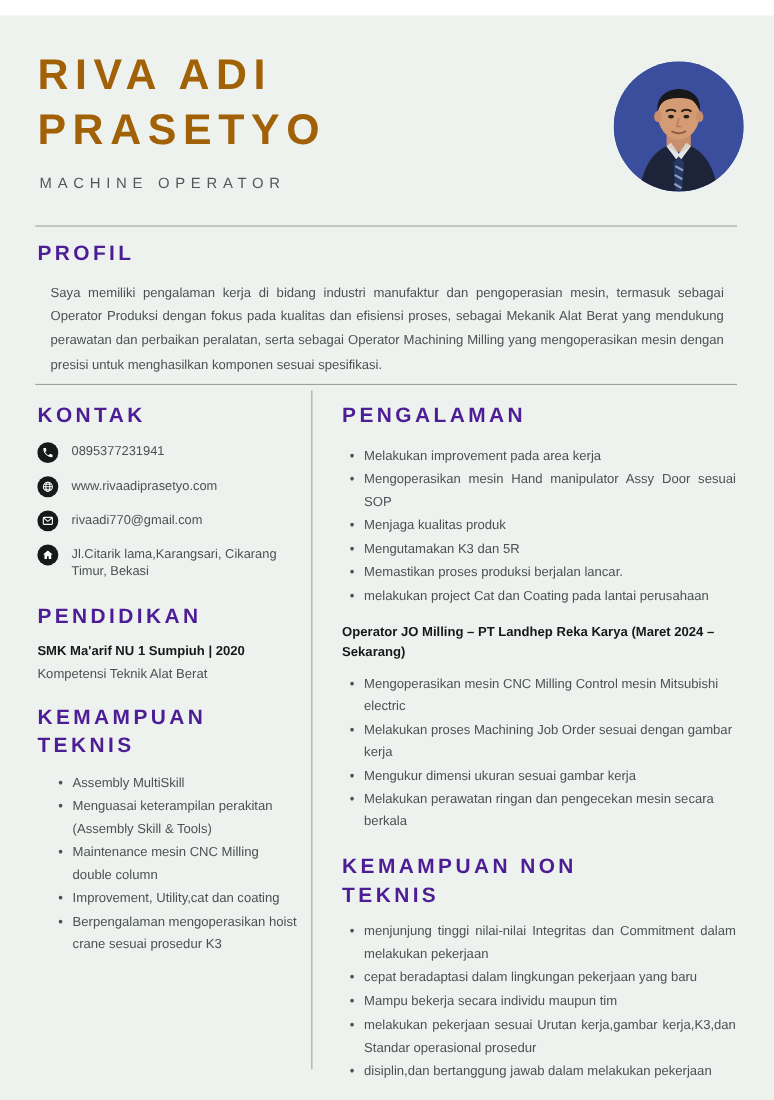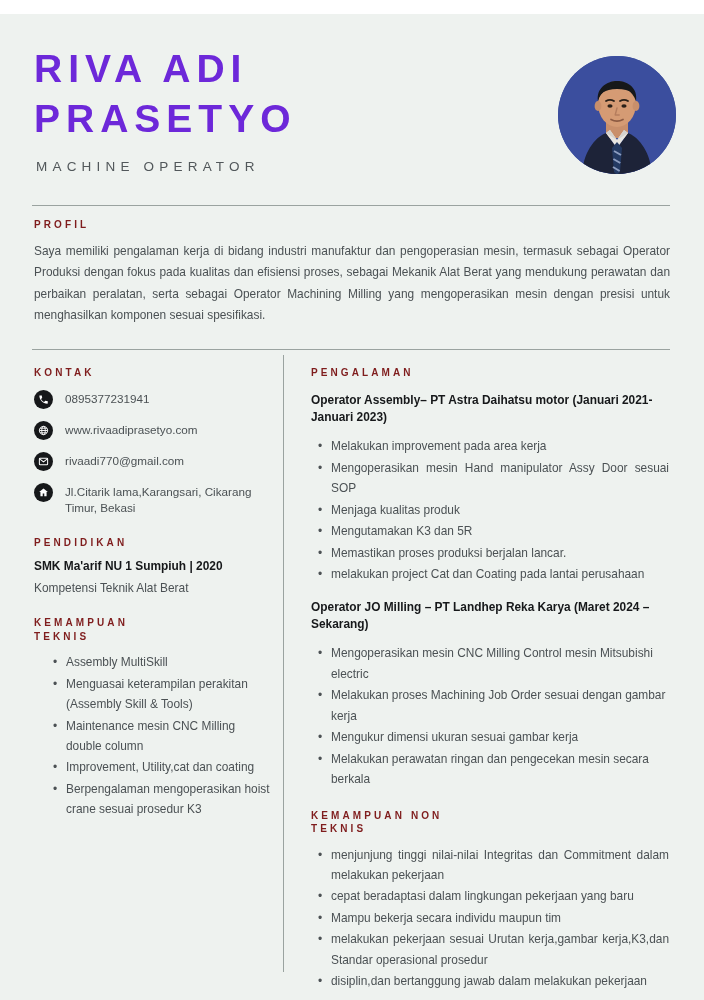--- a/index.html
+++ b/index.html
@@ -35,21 +35,21 @@
   }
   .name {
     position: absolute;
     left: 34px;
     top: 30px;
     width: 480px;
     font-size: 39px;
     font-weight: bold;
     letter-spacing: 6px;
     line-height: 1.28;
-    color: #6d28d9;
+    color: #a16207;
   }
   .role {
     position: absolute;
     left: 36px;
     top: 145px;
     font-size: 13.5px;
     letter-spacing: 5.2px;
     color: #52585b;
     font-weight: 500;
   }
@@ -79,37 +79,37 @@
     position: absolute;
     left: 283px;
     top: 355px;
     width: 1px;
     height: 617px;
     background: #9aa3a0;
   }
 
   
   .sec-head {
-    font-size: 10px;
+    font-size: 19px;
     font-weight: bold;
     letter-spacing: 3.1px;
-    color: #7f1d1d;
+    color: #4c1d95;
     line-height: 1.35;
     margin: 0 0 9px 0;
   }
 
   
   .profile {
     position: absolute;
     left: 34px;
     top: 218px;
     width: 636px;
   }
   .profile p {
-    margin: 0;
+    margin: 12px;
     text-align: justify;
     font-size: 11.9px;
     line-height: 1.82;
     color: #4b5154;
   }
 
   
   .col-left {
     position: absolute;
     left: 34px;
@@ -330,21 +330,20 @@
     </div>
 
   </div>
 
   <div class="col-right">
 
     <div class="block">
       <div class="sec-head exp-head">PENGALAMAN</div>
 
       <div class="job">
-        <p class="job-title">Operator Assembly– PT Astra Daihatsu motor (Januari 2021-Januari 2023)</p>
         <ul class="bullets just">
           <li>Melakukan improvement pada area kerja</li>
           <li>Mengoperasikan mesin Hand manipulator Assy Door sesuai SOP</li>
           <li>Menjaga kualitas produk</li>
           <li>Mengutamakan K3 dan 5R</li>
           <li>Memastikan proses produksi berjalan lancar.</li>
           <li>melakukan project Cat dan Coating pada lantai perusahaan</li>
         </ul>
       </div>
 

